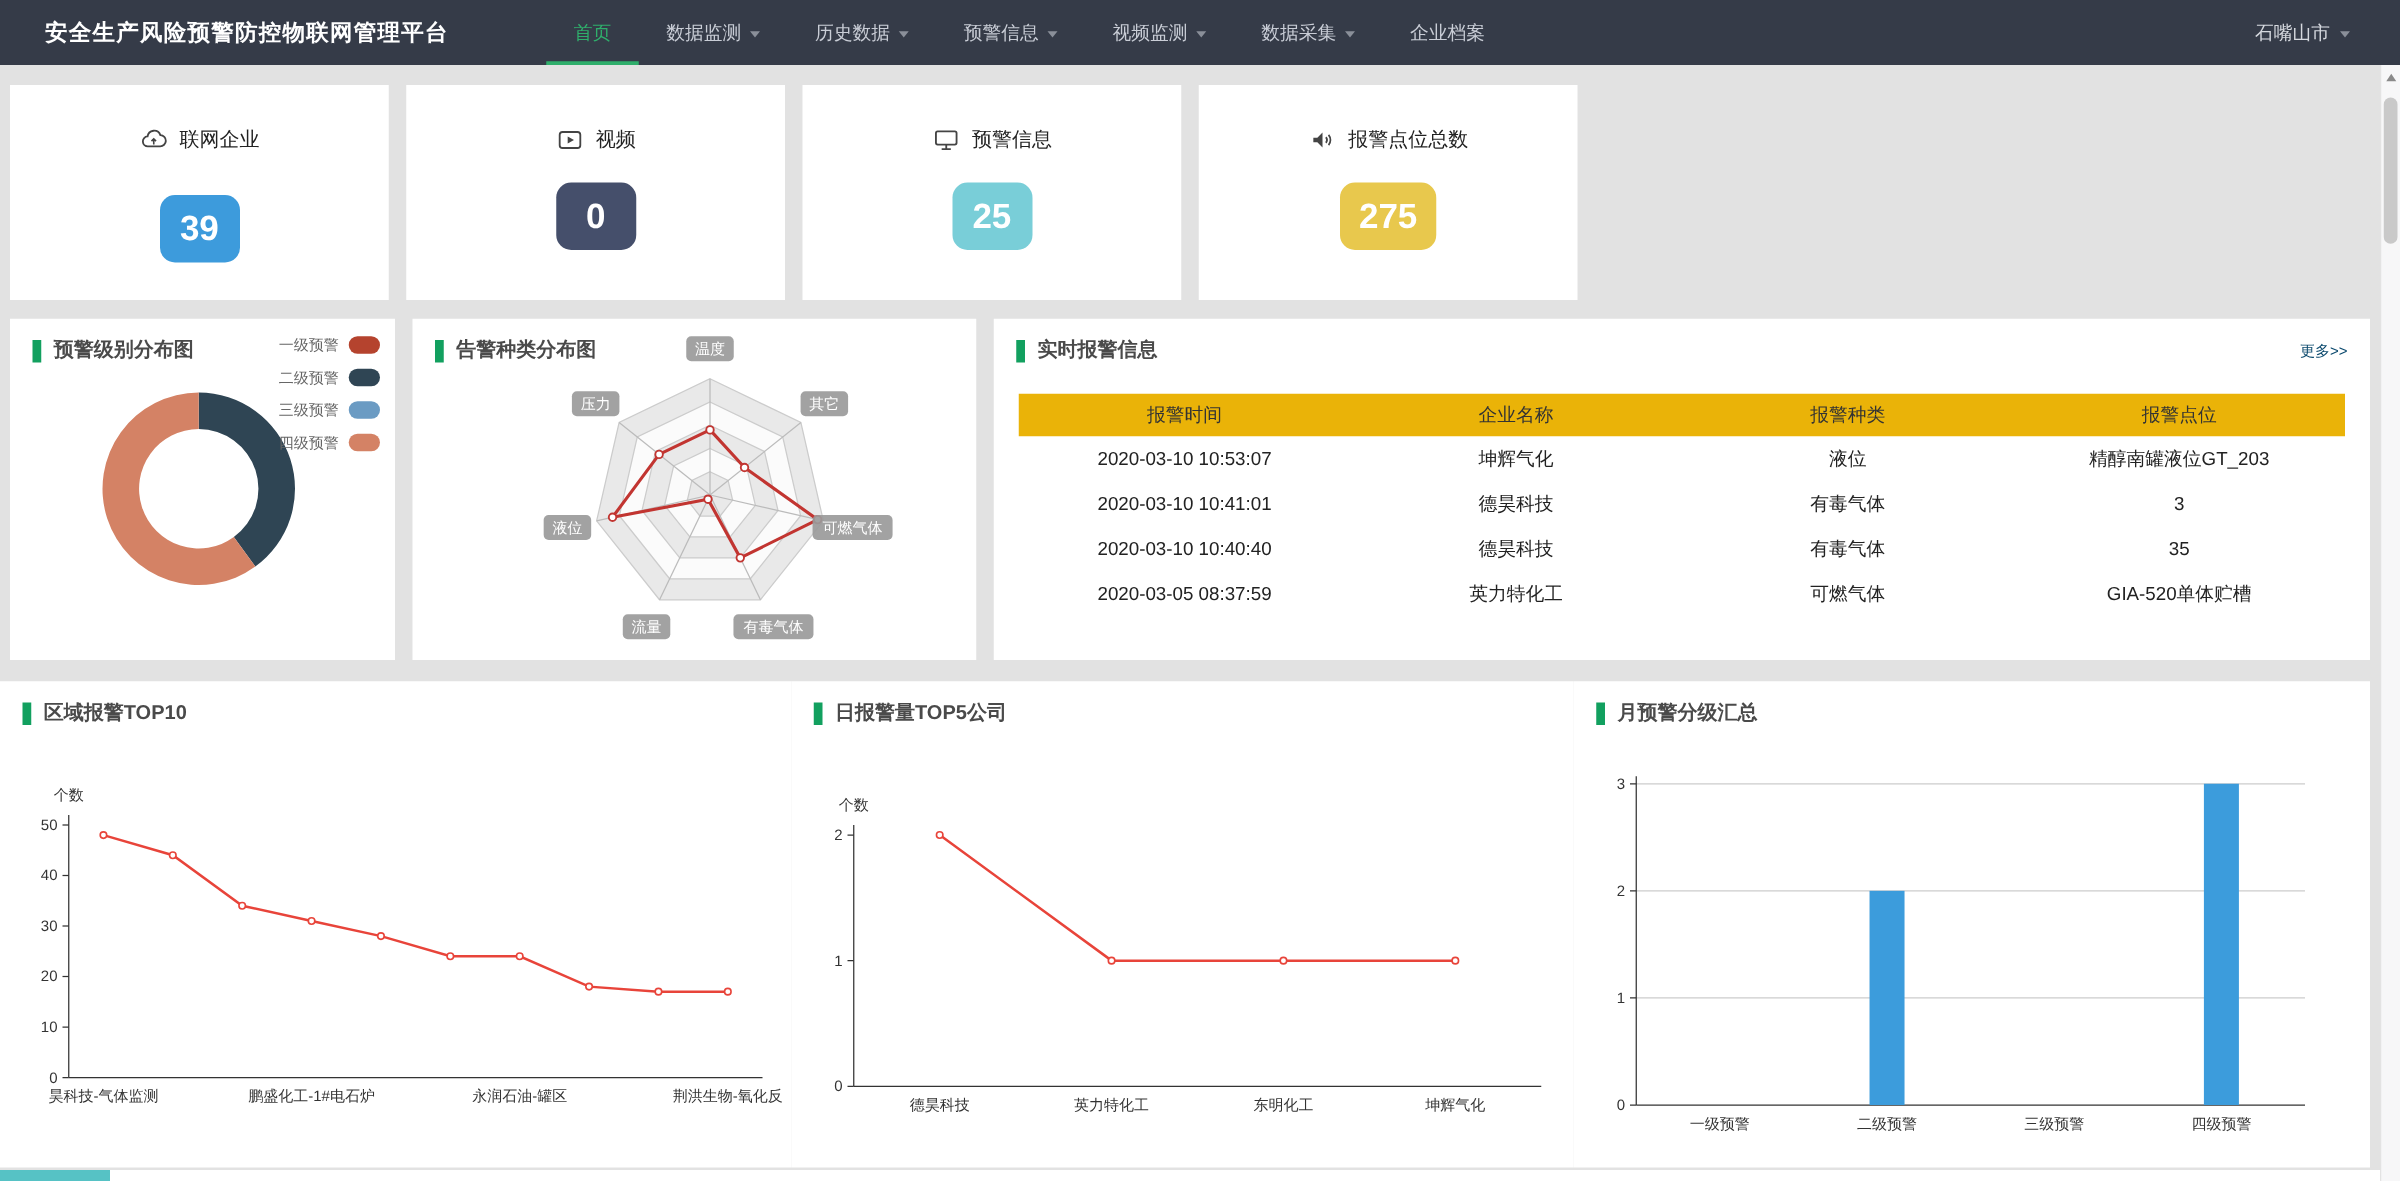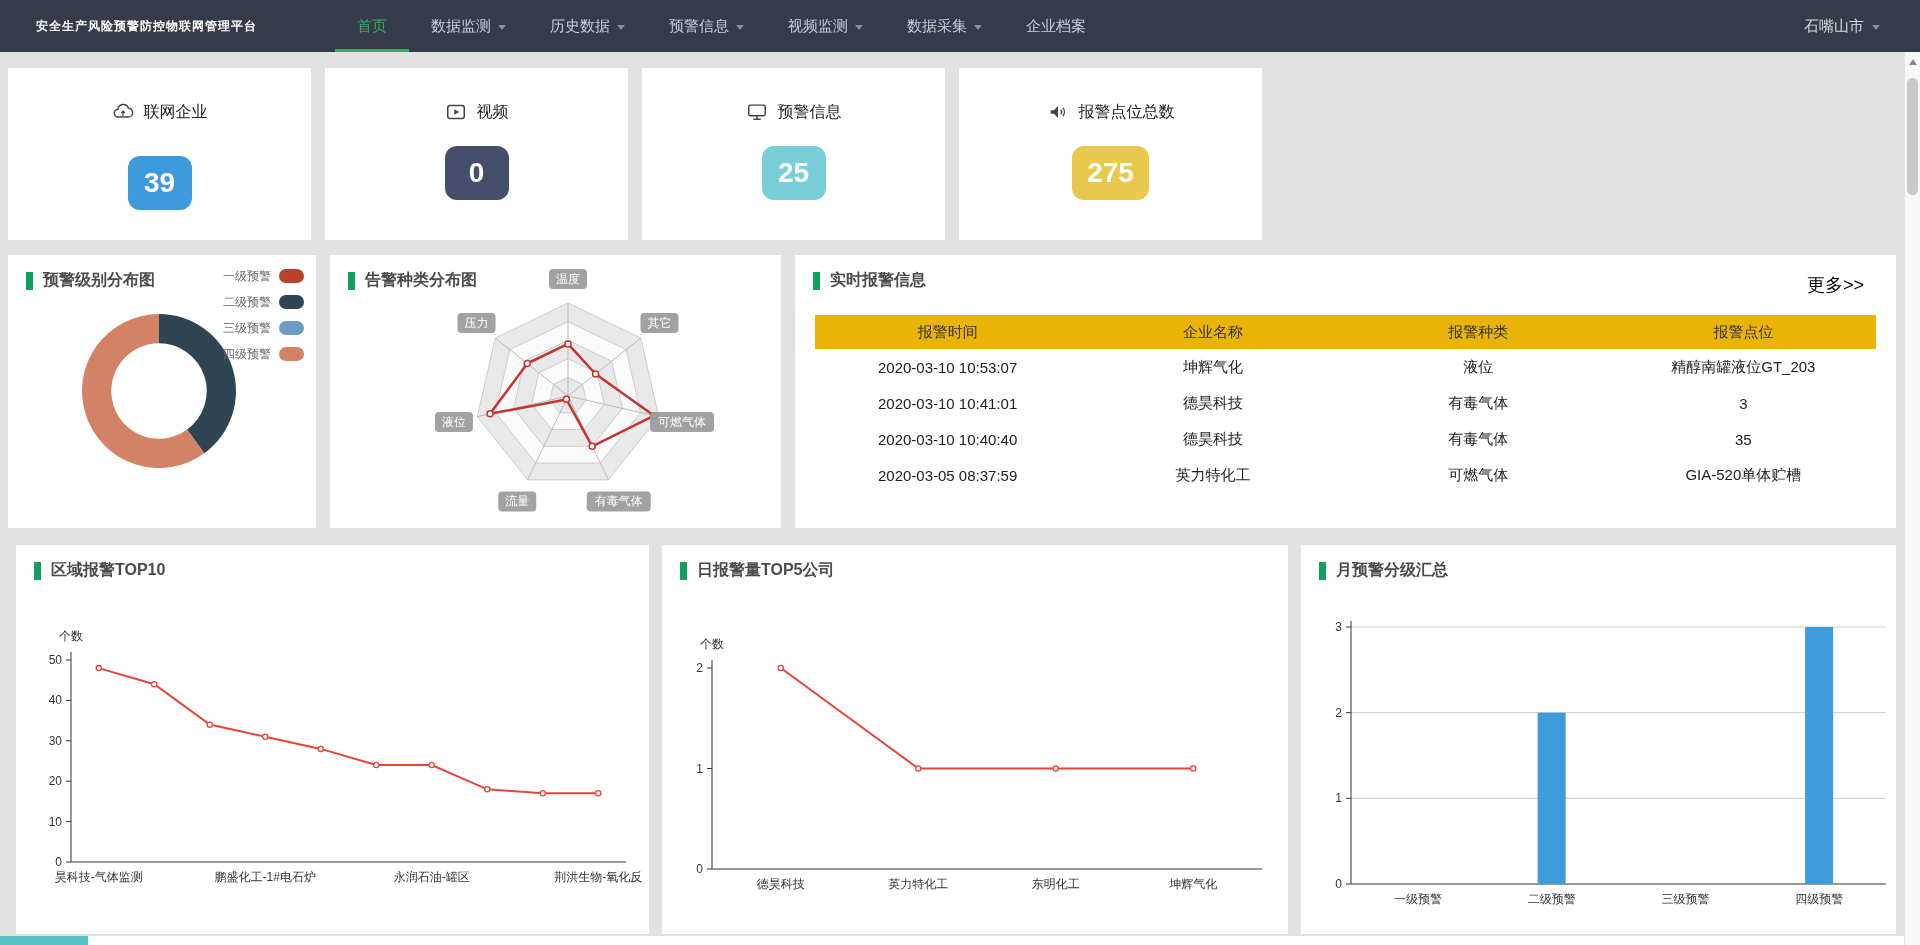--- a/index.html
+++ b/index.html
@@ -2,21 +2,21 @@
 <html><head>
 <meta charset="utf-8">
 <style>
   html,body{margin:0;padding:0;}
   body{width:1920px;height:945px;position:relative;overflow:hidden;
        background:#e2e2e2;font-family:"Liberation Sans","DejaVu Sans",sans-serif;
        -webkit-font-smoothing:antialiased;}
   
   .nav{position:absolute;left:0;top:0;width:100%;height:52px;background:#353b48;
        display:flex;align-items:center;z-index:5;}
-  .nav-title{color:#ffffff;font-size:12px;font-weight:bold;margin-left:36px;letter-spacing:1px;}
+  .nav-title{color:#ffffff;font-size:18px;font-weight:bold;margin-left:36px;letter-spacing:1px;}
   .nav-menu{display:flex;align-items:stretch;height:100%;margin-left:78px;}
   .nav-item{position:relative;display:flex;align-items:center;padding:5px 22px;
             color:#c9cdd6;font-size:15px;cursor:pointer;}
   .nav-item .caret{width:0;height:0;border-left:4.5px solid transparent;
             border-right:4.5px solid transparent;border-top:5px solid #8a8f99;
             margin-left:7px;margin-top:2px;}
   .nav-item.active{color:#2fae6b;}
   .nav-item.active::after{content:"";position:absolute;left:0;right:0;bottom:0;height:3px;
             background:#2fae6b;}
   .nav-region{margin-left:auto;margin-right:40px;display:flex;align-items:center;
@@ -29,27 +29,27 @@
   .stat-card{background:#fff;display:flex;flex-direction:column;align-items:center;}
   .stat-head{display:flex;align-items:center;margin-top:32px;height:24px;}
   .stat-head svg{display:block;}
   .stat-label{margin-left:10px;font-size:16px;color:#222;font-weight:500;}
   .stat-badge{margin-top:22px;min-width:64px;height:54px;padding:0 15px;box-sizing:border-box;
           border-radius:12px;color:#fff;font-size:28px;font-weight:bold;
           display:flex;align-items:center;justify-content:center;}
   
   .row2{position:absolute;left:8px;top:255px;right:24px;height:273px;
         display:grid;grid-template-columns:308px 451px 1fr;gap:14px;}
-  .row3{position:absolute;left:16px;top:545px;right:24px;height:389px;
-        display:grid;grid-template-columns:633px 626px 1fr;gap:13px;}
+  .row3{position:absolute;left:0;top:545px;right:24px;height:389px;
+        display:grid;grid-template-columns:633px 626px 1fr;}
   .card{background:#fff;position:relative;overflow:hidden;}
   .card-title{position:absolute;left:18px;top:15px;font-size:16px;font-weight:bold;
         color:#4a4a4a;display:flex;align-items:center;z-index:2;}
   .card-title .mark{display:inline-block;width:7px;height:18px;background:#12a05f;margin-right:10px;}
-  .more-link{position:absolute;right:32px;top:18px;font-size:18px;color:#000000;cursor:pointer;z-index:2;}
+  .more-link{position:absolute;right:18px;top:18px;font-size:12px;color:#0c4a6e;cursor:pointer;z-index:2;}
   .chart-svg{position:absolute;left:0;top:0;}
   
   .donut-legend{position:absolute;right:12px;top:8px;z-index:2;}
   .legend-row{display:flex;align-items:center;justify-content:flex-end;height:26px;cursor:pointer;}
   .legend-label{font-size:12px;color:#666;}
   .legend-swatch{width:25px;height:14px;border-radius:7px;margin-left:8px;}
   
   .alarm-table{position:absolute;left:20px;right:20px;top:60px;}
   .t-row{display:grid;grid-template-columns:repeat(4,1fr);height:36px;}
   .t-row.header{background:#eab308;height:34px;}

